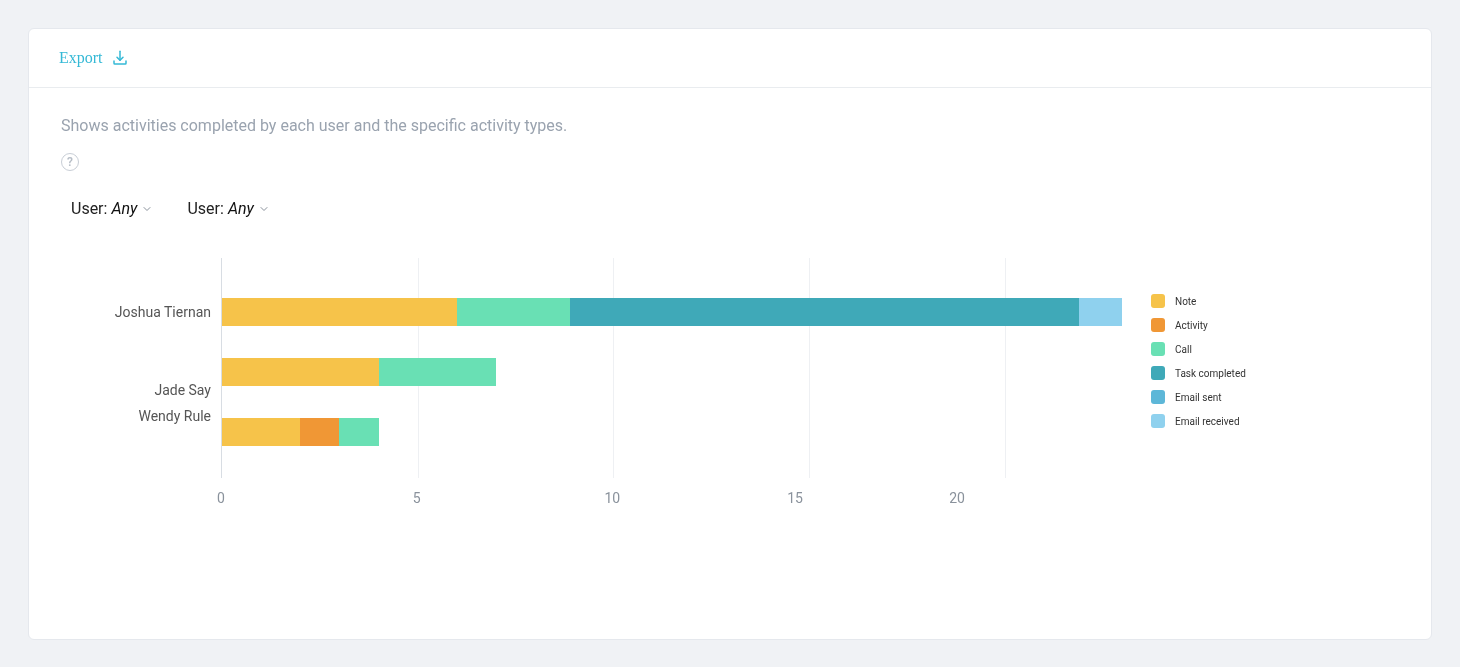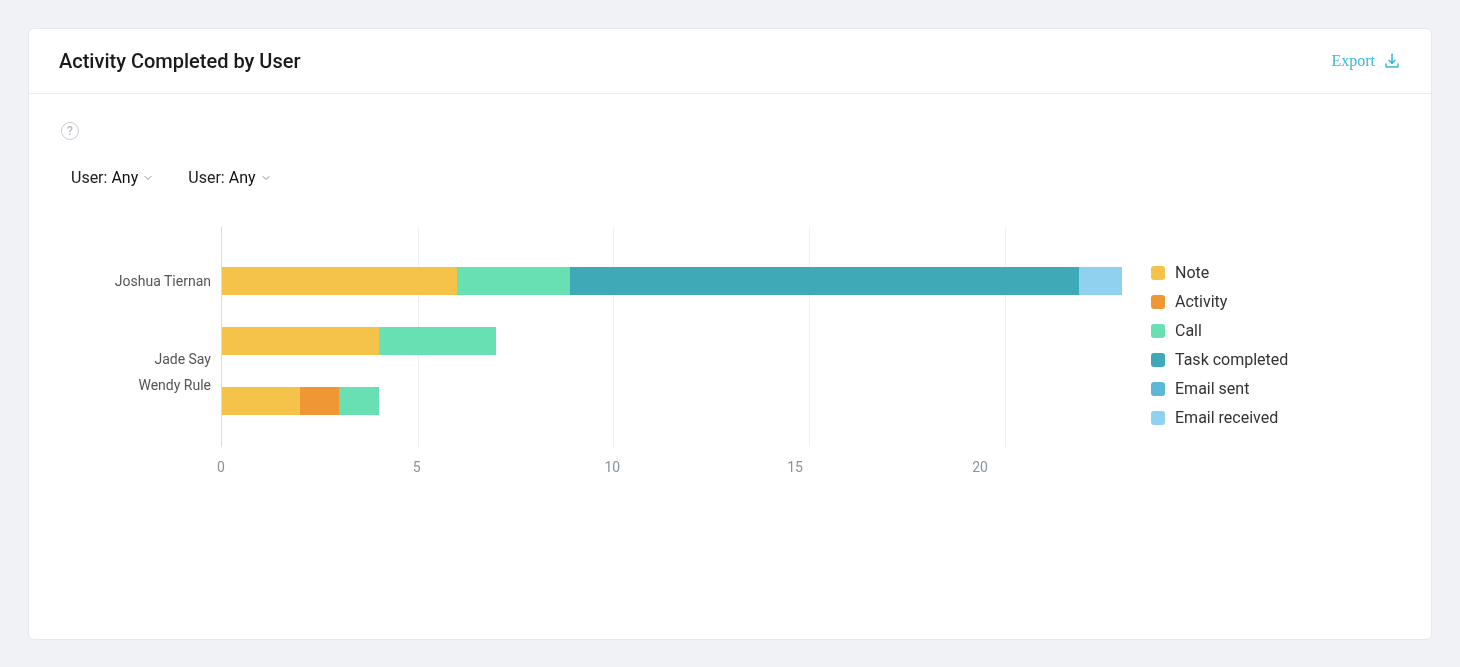--- a/index.html
+++ b/index.html
@@ -81,21 +81,21 @@
   }
   .filter {
     display: flex;
     align-items: center;
     gap: 4px;
     font-size: 16px;
     color: #222;
     cursor: pointer;
   }
   .filter-label { color: #222; }
-  .filter-value { color: #111; font-weight: 400; }
+  .filter-value { color: #111; font-weight: 400; font-style: italic; }
   .chev { width: 12px; height: 12px; }
 
   .chart-wrap {
     display: flex;
     gap: 30px;
     align-items: flex-start;
     padding-left: 40px;
   }
   .chart {
     position: relative;
@@ -144,45 +144,45 @@
   .legend {
     display: flex;
     flex-direction: column;
     gap: 10px;
     margin-top: 36px;
   }
   .legend-item {
     display: flex;
     align-items: center;
     gap: 10px;
-    font-size: 16px;
+    font-size: 10px;
     color: #333;
   }
   .swatch {
     width: 14px; height: 14px;
     border-radius: 3px;
   }
 </style>
 </head>
 <body>
 
 <div class="card">
   <div class="card-header">
-    <h1 class="card-title">Activity Completed by User</h1>
     <button class="export-btn">
       <span>Export</span>
       <svg class="export-icon" viewBox="0 0 24 24" fill="none" stroke="#35b9d6" stroke-width="2" stroke-linecap="round" stroke-linejoin="round">
         <path d="M4 16v3a1 1 0 0 0 1 1h14a1 1 0 0 0 1-1v-3"></path>
         <path d="M8 11l4 4 4-4"></path>
         <path d="M12 3v12"></path>
       </svg>
     </button>
   </div>
 
   <div class="card-body">
+    <p class="description">Shows activities completed by each user and the specific activity types.</p>
 
     <div class="info-row">
       <span class="help-icon">?</span>
     </div>
 
     <div class="filters">
       <div class="filter">
         <span class="filter-label">User:</span>
         <span class="filter-value">Any</span>
         <svg class="chev" viewBox="0 0 24 24" fill="none" stroke="#8a929c" stroke-width="2" stroke-linecap="round" stroke-linejoin="round">
@@ -218,21 +218,21 @@
             <div class="bar-row" style="top: 160px;">
               <div class="seg" title="Note: 2" style="width: 78.2609px; background: rgb(246, 195, 74);"></div>
               <div class="seg" title="Meeting: 1" style="width: 39.1304px; background: rgb(240, 151, 53);"></div>
               <div class="seg" title="Call: 1" style="width: 39.1304px; background: rgb(105, 224, 180);"></div>
             </div>
           </div>
       <div class="x-tick-label" style="left: 120px;">0</div>
           <div class="x-tick-label" style="left: 315.652px;">5</div>
           <div class="x-tick-label" style="left: 511.304px;">10</div>
           <div class="x-tick-label" style="left: 694px;">15</div>
-          <div class="x-tick-label" style="left: 879px;">20</div>
+          <div class="x-tick-label" style="left: 856px;">20</div>
           <div class="y-label" style="top: 54px;">Joshua Tiernan</div>
           <div class="y-label" style="top: 132px;">Jade Say</div>
           <div class="y-label" style="top: 158px;">Wendy Rule</div>
         </div>
       <div class="legend" id="legend">
           <div class="legend-item">
             <span class="swatch" style="background: rgb(246, 195, 74);"></span>
             <span>Note</span>
           </div>
           <div class="legend-item">

